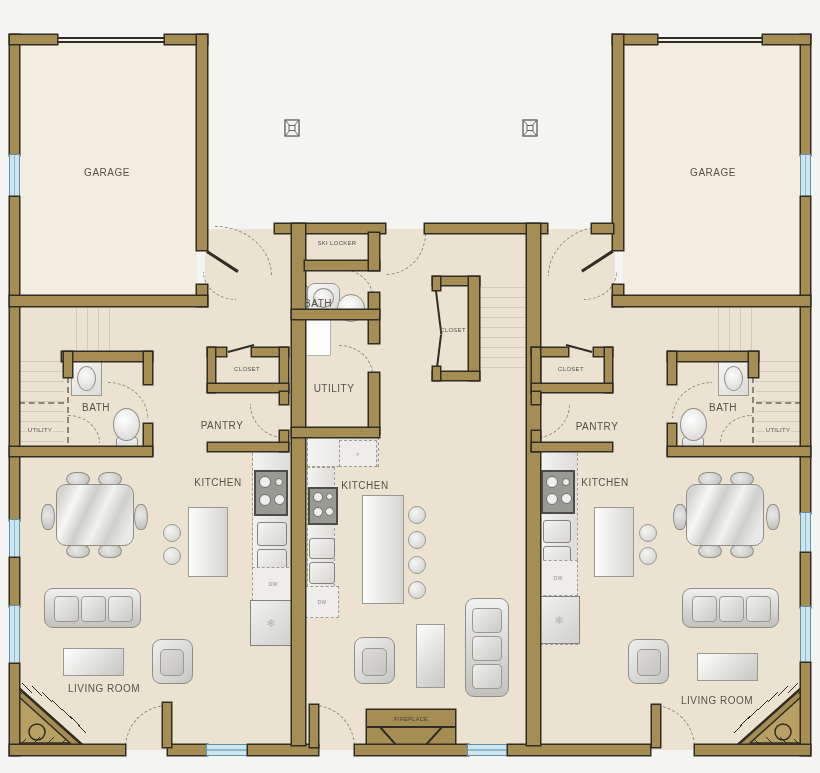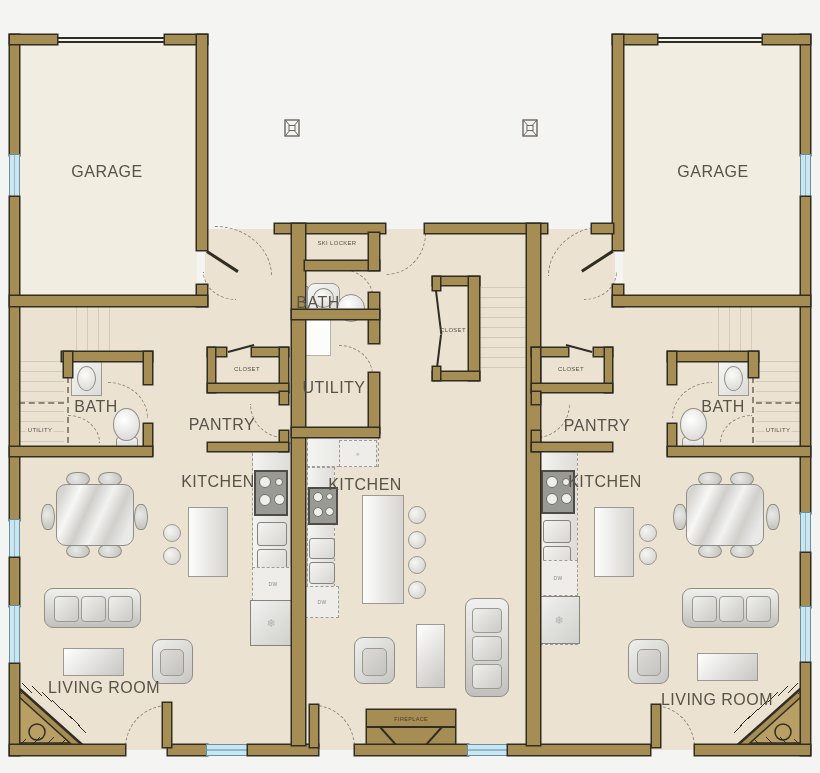--- a/index.html
+++ b/index.html
@@ -5,21 +5,21 @@
   html,body{margin:0;padding:0}
   .plan{position:relative;width:820px;height:773px;background:#f4f4f3;overflow:hidden;
         font-family:"Liberation Sans",sans-serif}
   .floor{position:absolute;background:#ebe2d1}
   .gfloor{position:absolute;background:#f2ede1}
   .w{position:absolute;background:#a68d54;box-shadow:0 0 0 1.5px #302d25}
   .win{position:absolute;background:#cde5ef;box-shadow:0 0 0 1px #5d93ab}
   .win.h{background-image:linear-gradient(to bottom,transparent 42%,#8fbacc 42%,#8fbacc 58%,transparent 58%)}
   .win.v{background-image:linear-gradient(to right,transparent 42%,#8fbacc 42%,#8fbacc 58%,transparent 58%)}
   .gline{position:absolute;height:6px;border-top:2px solid #302d25;border-bottom:2px solid #302d25;box-sizing:border-box}
-  .lbl{position:absolute;transform:translate(-50%,-50%);font-size:16px;color:#57534a;letter-spacing:.5px;white-space:nowrap}
+  .lbl{position:absolute;transform:translate(-50%,-50%);font-size:10px;color:#57534a;letter-spacing:.5px;white-space:nowrap}
   .lbl.sm{font-size:9px;transform:translate(-50%,-50%) scale(.66)}
   .lbl.bg{background:rgba(235,226,209,.92);padding:0 2px}
   .treads-h{position:absolute;background-image:repeating-linear-gradient(to bottom,transparent 0,transparent 9px,#d3cbba 9px,#d3cbba 10px)}
   .treads-v{position:absolute;background-image:repeating-linear-gradient(to right,transparent 0,transparent 10px,#d3cbba 10px,#d3cbba 11px)}
   .dash-h{position:absolute;border-top:2px dashed #8d8576}
   .dash-v{position:absolute;border-left:2px dashed #8d8576}
   .arc{position:absolute;box-sizing:border-box}
   .arc.tl{border-top:1.4px dashed #8d8576;border-left:1.4px dashed #8d8576;border-top-left-radius:100% 100%}
   .arc.tr{border-top:1.4px dashed #8d8576;border-right:1.4px dashed #8d8576;border-top-right-radius:100% 100%}
   .arc.bl{border-bottom:1.4px dashed #8d8576;border-left:1.4px dashed #8d8576;border-bottom-left-radius:100% 100%}

